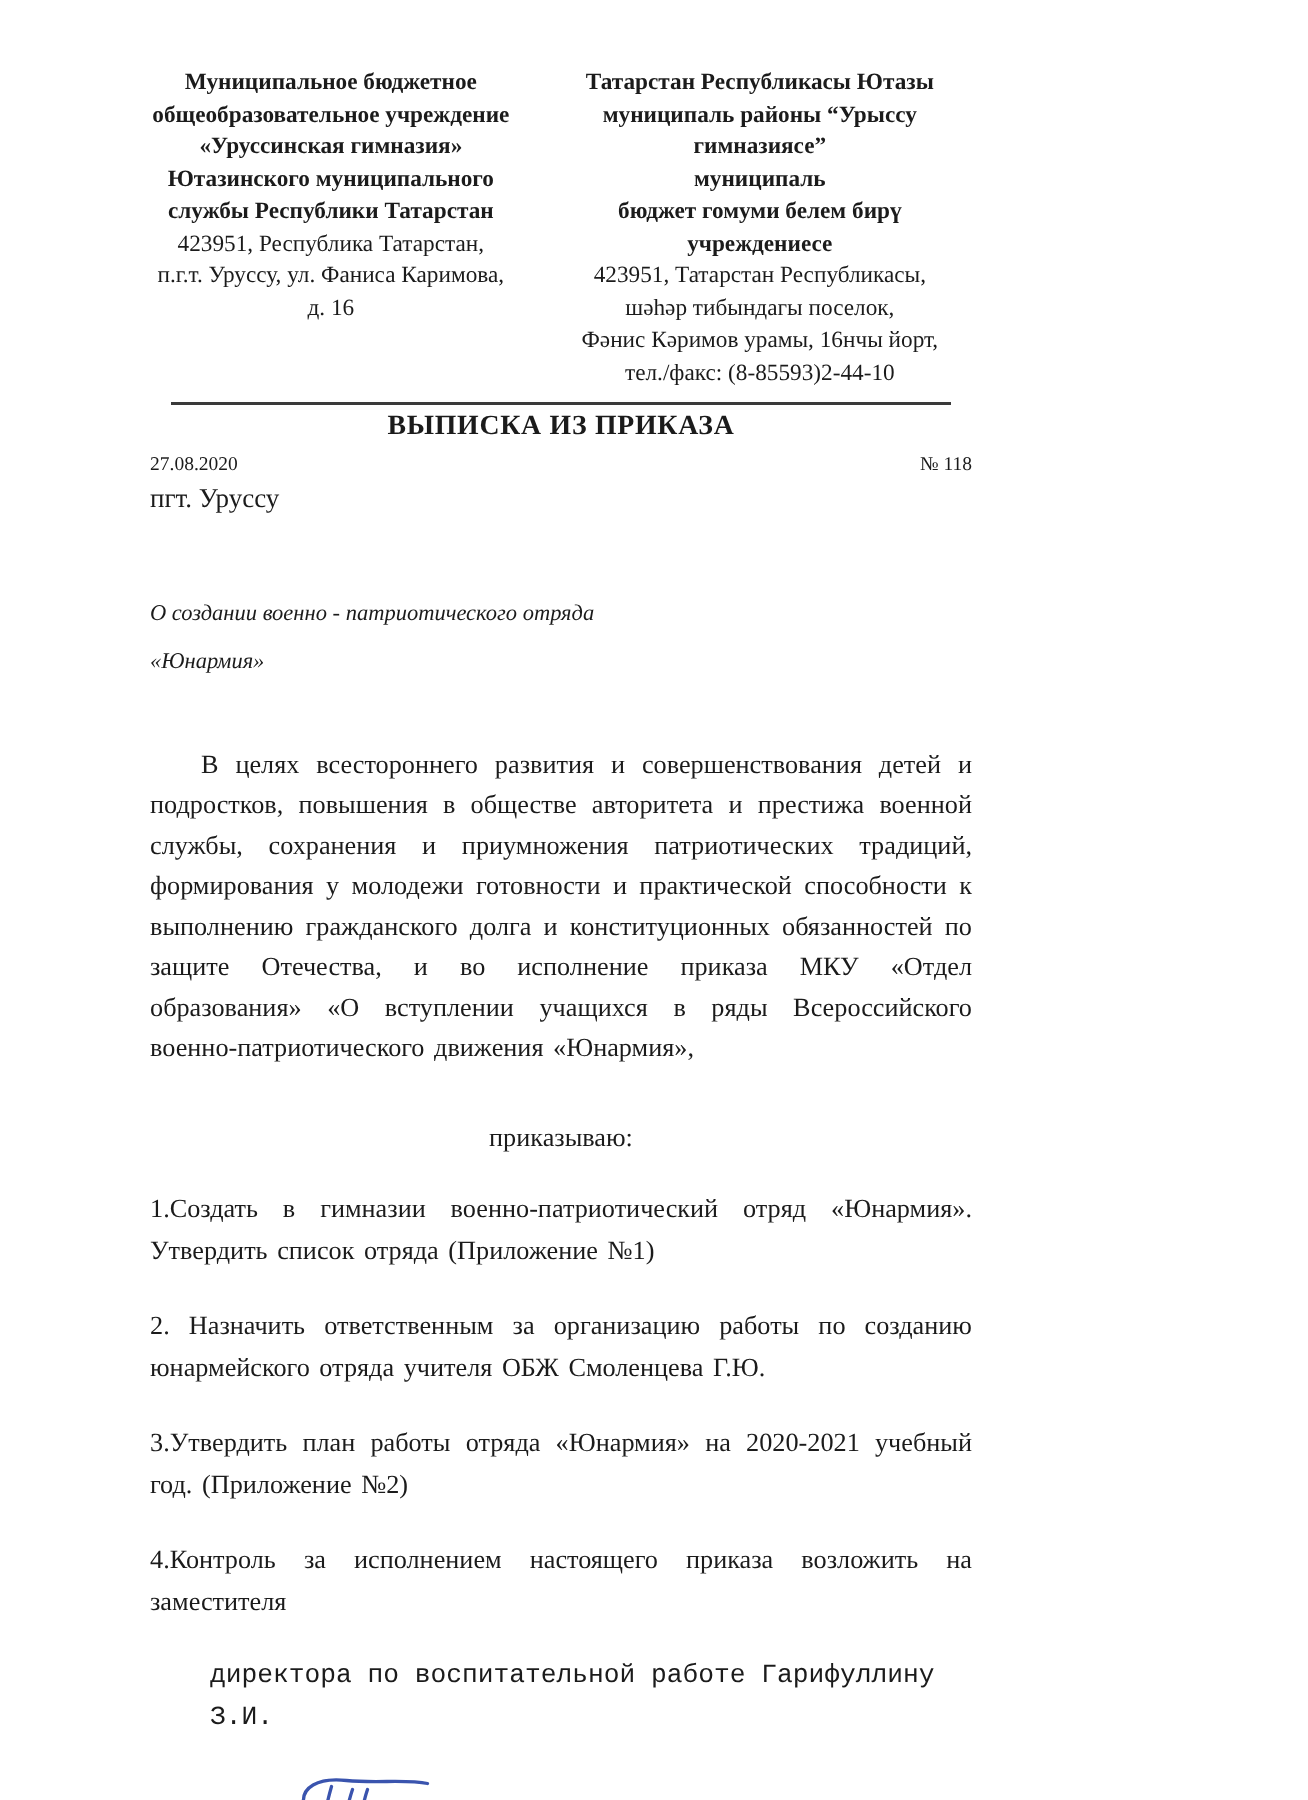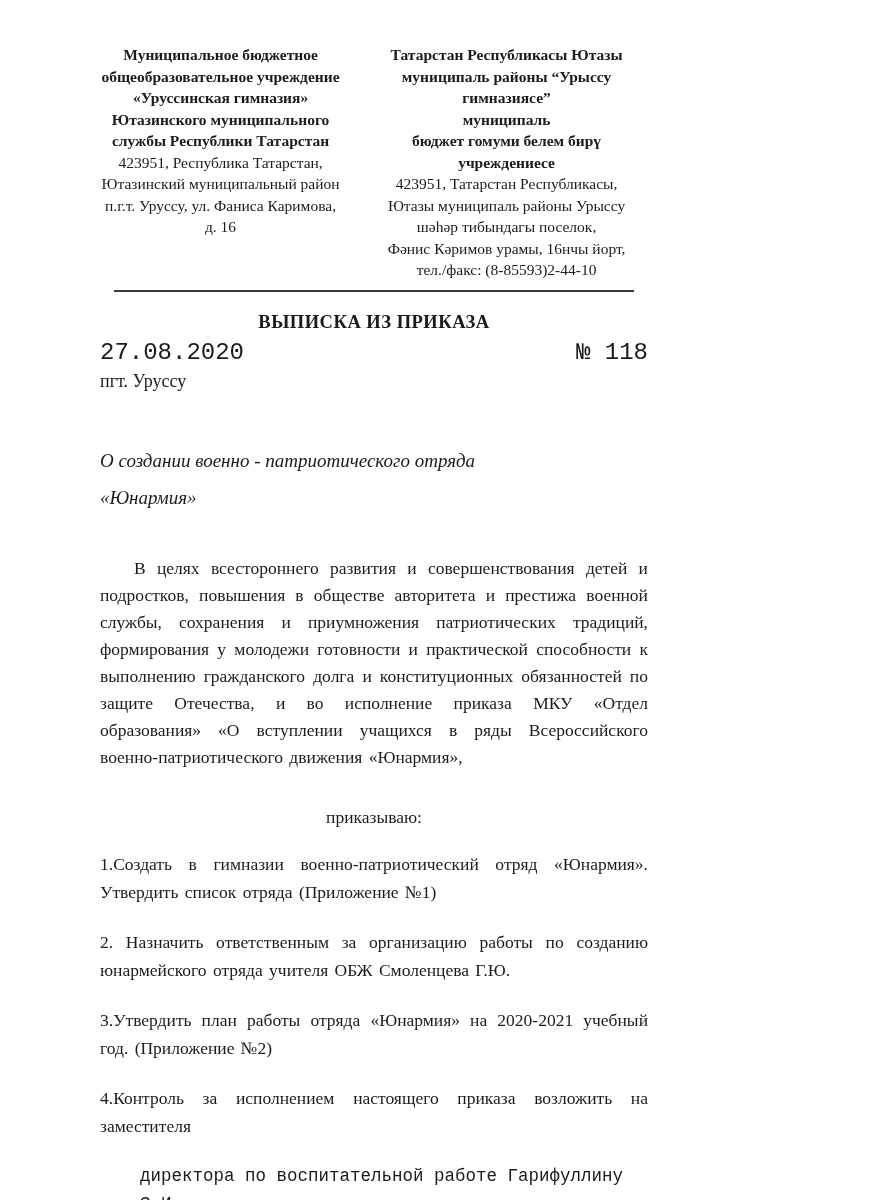--- a/index.html
+++ b/index.html
@@ -40,39 +40,38 @@
     margin: 9px 14px 0 14px;
     height: 0;
     border-top: 2px solid #3a3a3a;
   }
   
   .doc-title {
     text-align: center;
     font-weight: bold;
     font-size: 18.5px;
     letter-spacing: 0.5px;
-    margin-top: 20px;
+    margin-top: 4px;
   }
   .date-row {
     display: flex;
     justify-content: space-between;
-    font-size: 24px;
+    font-size: 13px;
     margin-top: 6px;
-    font-family: Liberation Mono, monospace;
   }
   .place {
     text-align: left;
     font-size: 18px;
     margin-top: 5px;
   }
   
   .subject {
     margin-top: 58px;
     font-style: italic;
-    font-size: 19px;
+    font-size: 15px;
   }
   .subject div { margin-bottom: 15px; }
   
   .preamble {
     margin: 46px 0 0 0;
     font-size: 17.5px;
     line-height: 27px;
     text-align: justify;
     text-indent: 34px;
     word-spacing: 2px;
@@ -117,30 +116,28 @@
 <div class="page">
 
   <div class="letterhead">
     <div class="lh-col left">
       <div class="lh-bold">Муниципальное бюджетное</div>
       <div class="lh-bold">общеобразовательное учреждение</div>
       <div class="lh-bold">«Уруссинская гимназия»</div>
       <div class="lh-bold">Ютазинского муниципального</div>
       <div class="lh-bold">службы Республики Татарстан</div>
       <div>423951, Республика Татарстан,</div>
-      <div>Ютазинский муниципальный район</div>
       <div>п.г.т. Уруссу, ул. Фаниса Каримова, д. 16</div>
     </div>
     <div class="lh-col right">
       <div class="lh-bold">Татарстан Республикасы Ютазы</div>
       <div class="lh-bold">муниципаль районы “Урыссу гимназиясе”</div>
       <div class="lh-bold">муниципаль</div>
       <div class="lh-bold">бюджет гомуми белем бирү учреждениесе</div>
       <div>423951, Татарстан Республикасы,</div>
-      <div>Ютазы муниципаль районы Урыссу</div>
       <div>шәһәр тибындагы поселок,</div>
       <div>Фәнис Кәримов урамы, 16нчы йорт,</div>
       <div>тел./факс: (8-85593)2-44-10</div>
     </div>
   </div>
 
   <div class="rule"></div>
 
   <div class="doc-title">ВЫПИСКА ИЗ ПРИКАЗА</div>
 

